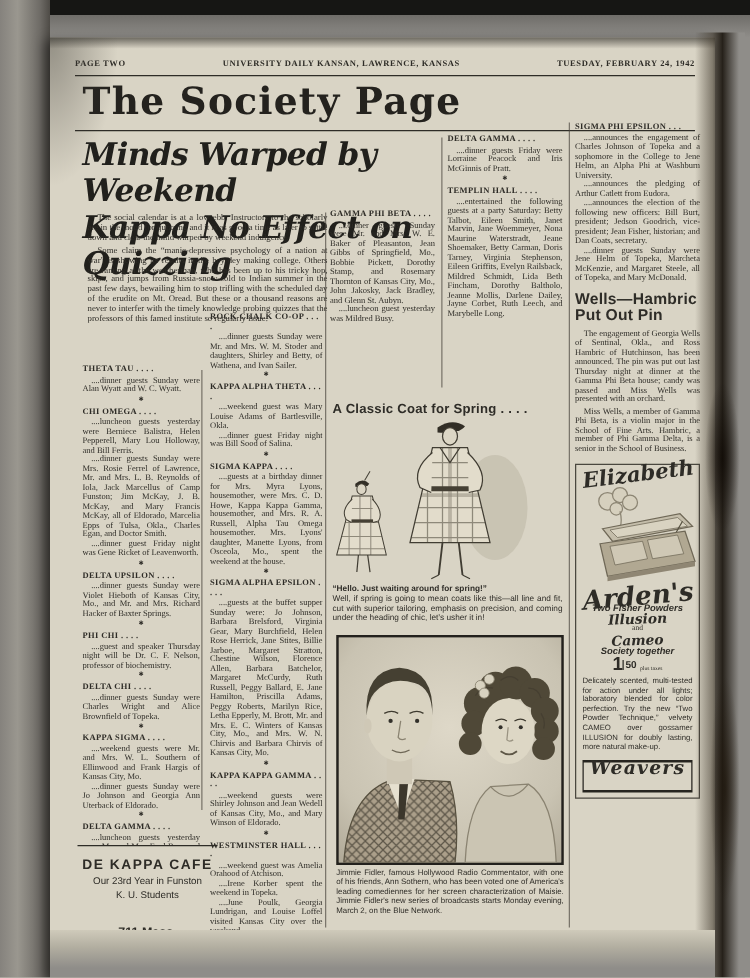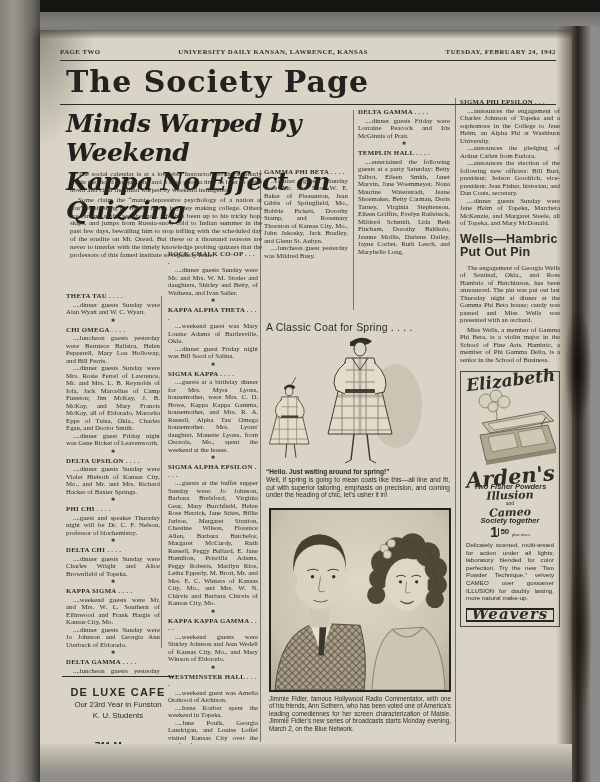--- a/index.html
+++ b/index.html
@@ -58,21 +58,21 @@
   .v3{left:313px;top:80px;height:200px;}
   .v4{left:415px;top:68px;height:644px;}
   
   .cafe-ad{position:absolute;left:22px;top:646px;width:112px;text-align:center;
     font-family:"Liberation Sans",sans-serif;border-top:1px solid #2e2c27;padding-top:9px;}
   .cafe-name{font-size:11px;font-weight:bold;letter-spacing:1.2px;}
   .cafe-line{font-size:7.8px;margin-top:2px;}
   .cafe-addr{font-size:10px;font-weight:bold;margin-top:21px;}
   
   .feature-heading{position:absolute;left:226px;top:291px;width:186px;
-    font-family:"Liberation Sans",sans-serif;font-weight:normal;font-size:10.5px;letter-spacing:.2px;}
+    font-family:"Liberation Sans",sans-serif;font-weight:bold;font-size:10.5px;letter-spacing:.2px;}
   .illustration{position:absolute;left:226px;top:304px;width:184px;height:132px;}
   .illus-caption{position:absolute;left:226px;top:438px;width:184px;
     font-family:"Liberation Sans",sans-serif;font-weight:bold;font-size:6.6px;line-height:7.8px;}
   .illus-caption .cap-body{font-weight:normal;text-align:justify;}
   .photo-box{position:absolute;left:229px;top:478px;width:178px;height:180px;
     border:2px solid #23211d;background:#c9c3b2;}
   .photo-box svg{display:block;width:100%;height:100%;}
   .photo-caption{position:absolute;left:229px;top:665px;width:182px;
     font-family:"Liberation Sans",sans-serif;font-size:6.3px;line-height:7.4px;text-align:justify;}
   
@@ -88,21 +88,21 @@
   .ard-prod{font-size:11px;transform:rotate(-2deg);margin:1px 0;}
   .ard-and{font-size:6px;}
   .ard-price{margin:3px 0 2px 0;}
   .pd{font-size:15px;font-weight:bold;font-family:"Liberation Sans",sans-serif;}
   .pc{display:inline-block;font-size:8px;font-weight:bold;vertical-align:top;
     border-left:1px solid #2e2c27;padding-left:1px;line-height:8px;font-family:"Liberation Sans",sans-serif;}
   .pnote{display:inline-block;font-size:4.5px;vertical-align:bottom;margin-left:1px;}
   .ard-body{font-family:"Liberation Sans",sans-serif;font-size:6.2px;line-height:7.6px;
     text-align:justify;margin-top:3px;}
   .weavers{margin-top:6px;border:2.5px solid #26241f;border-left-width:1.5px;border-right-width:1.5px;
-    padding:1px 3px 2px 3px;font-family:"DejaVu Serif",serif;font-weight:bold;font-style:italic;
+    padding:1px 3px 14px 3px;font-family:"DejaVu Serif",serif;font-weight:bold;font-style:italic;
     font-size:15px;letter-spacing:1px;text-align:center;}
   .boxsvg{display:block;margin:2px auto 0 auto;width:96px;height:84px;}
   .illustration svg{display:block;width:100%;height:100%;}
 </style>
 </head>
 <body>
 
 <div class="scan-top"></div>
 <div class="scan-top2"></div>
 <div class="binding"></div>
@@ -170,21 +170,21 @@
     </div>
     <div class="sep">✱</div>
     <div class="entry">
       <div class="etitle">DELTA GAMMA . . . .</div>
       <p>....luncheon guests yesterday were Mr. and Mrs. Fred Ruse and Mrs. Raymond Elford all of Kansas City, Mo.</p>
     </div>
 
   </div>
 
   <div class="cafe-ad">
-    <div class="cafe-name">DE LUXE CAFE</div>
+    <div class="cafe-name">DE KAPPA CAFE</div>
     <div class="cafe-line">Our 23rd Year in Funston</div>
     <div class="cafe-line">K. U. Students</div>
     <div class="cafe-addr">711 Mass.</div>
   </div>
 
   <div class="col col2">
     <div class="entry">
       <div class="etitle">ROCK CHALK CO-OP . . . .</div>
       <p>....dinner guests Sunday were Mr. and Mrs. W. M. Stoder and daughters, Shirley and Betty, of Wathena, and Ivan Sailer.</p>
     </div>

